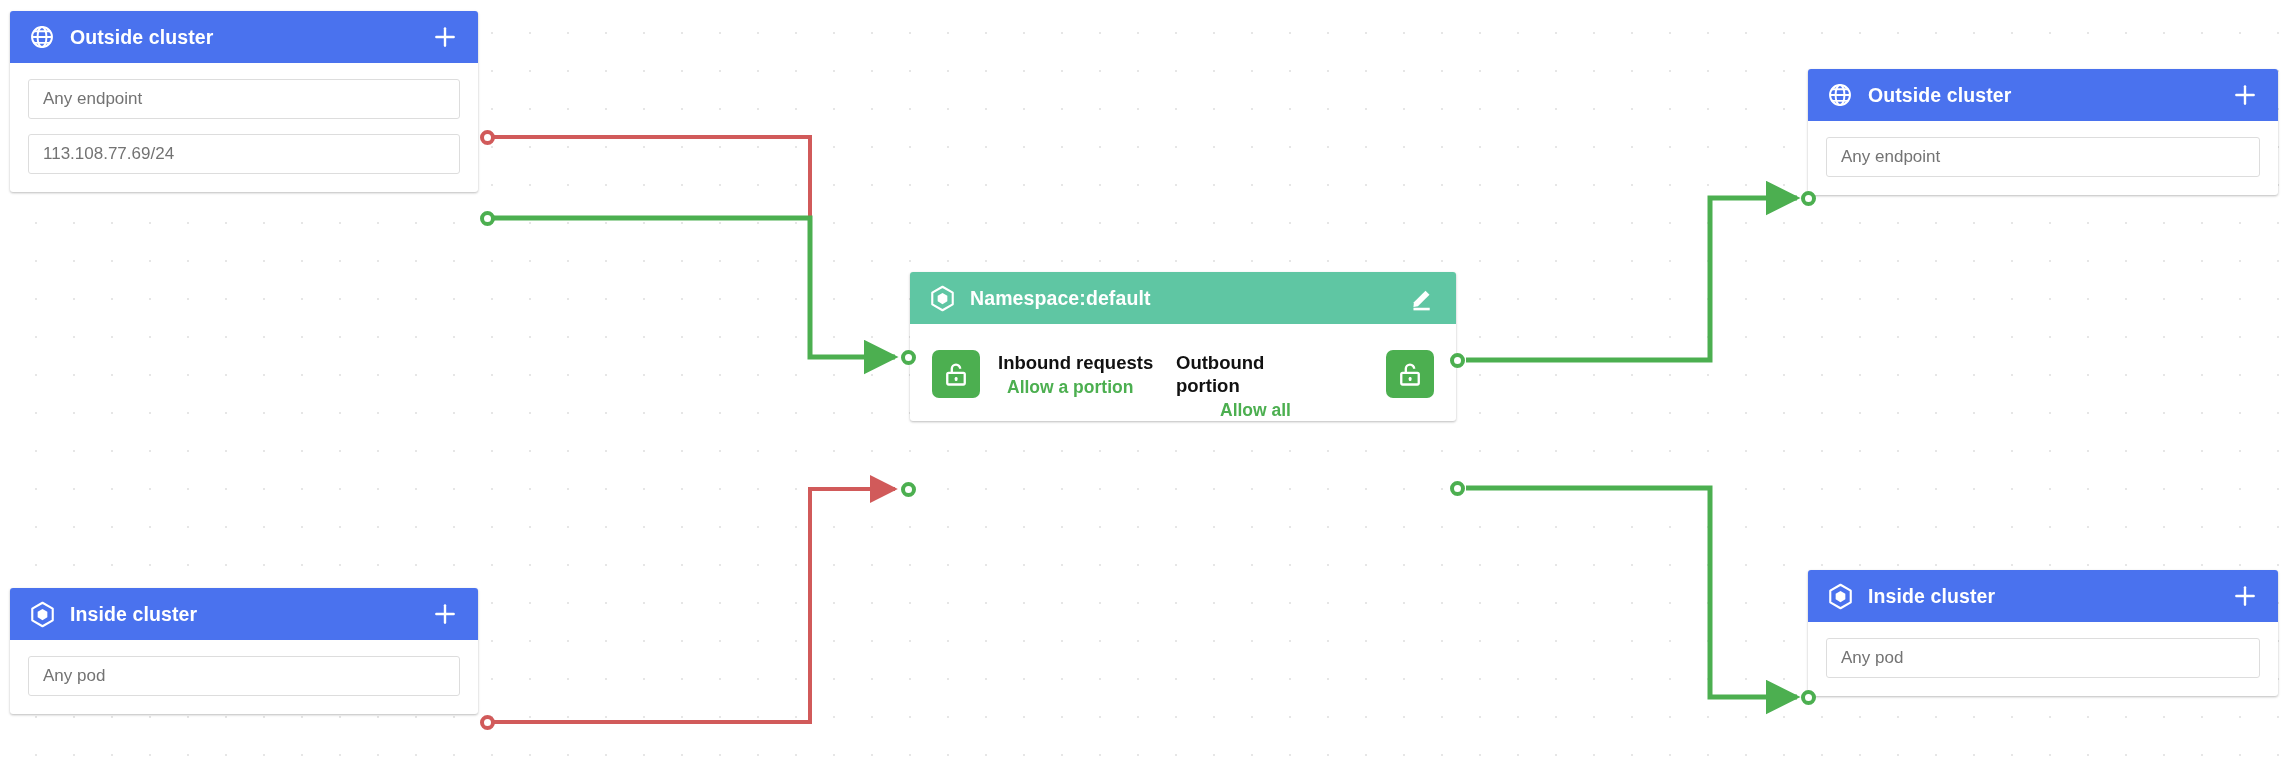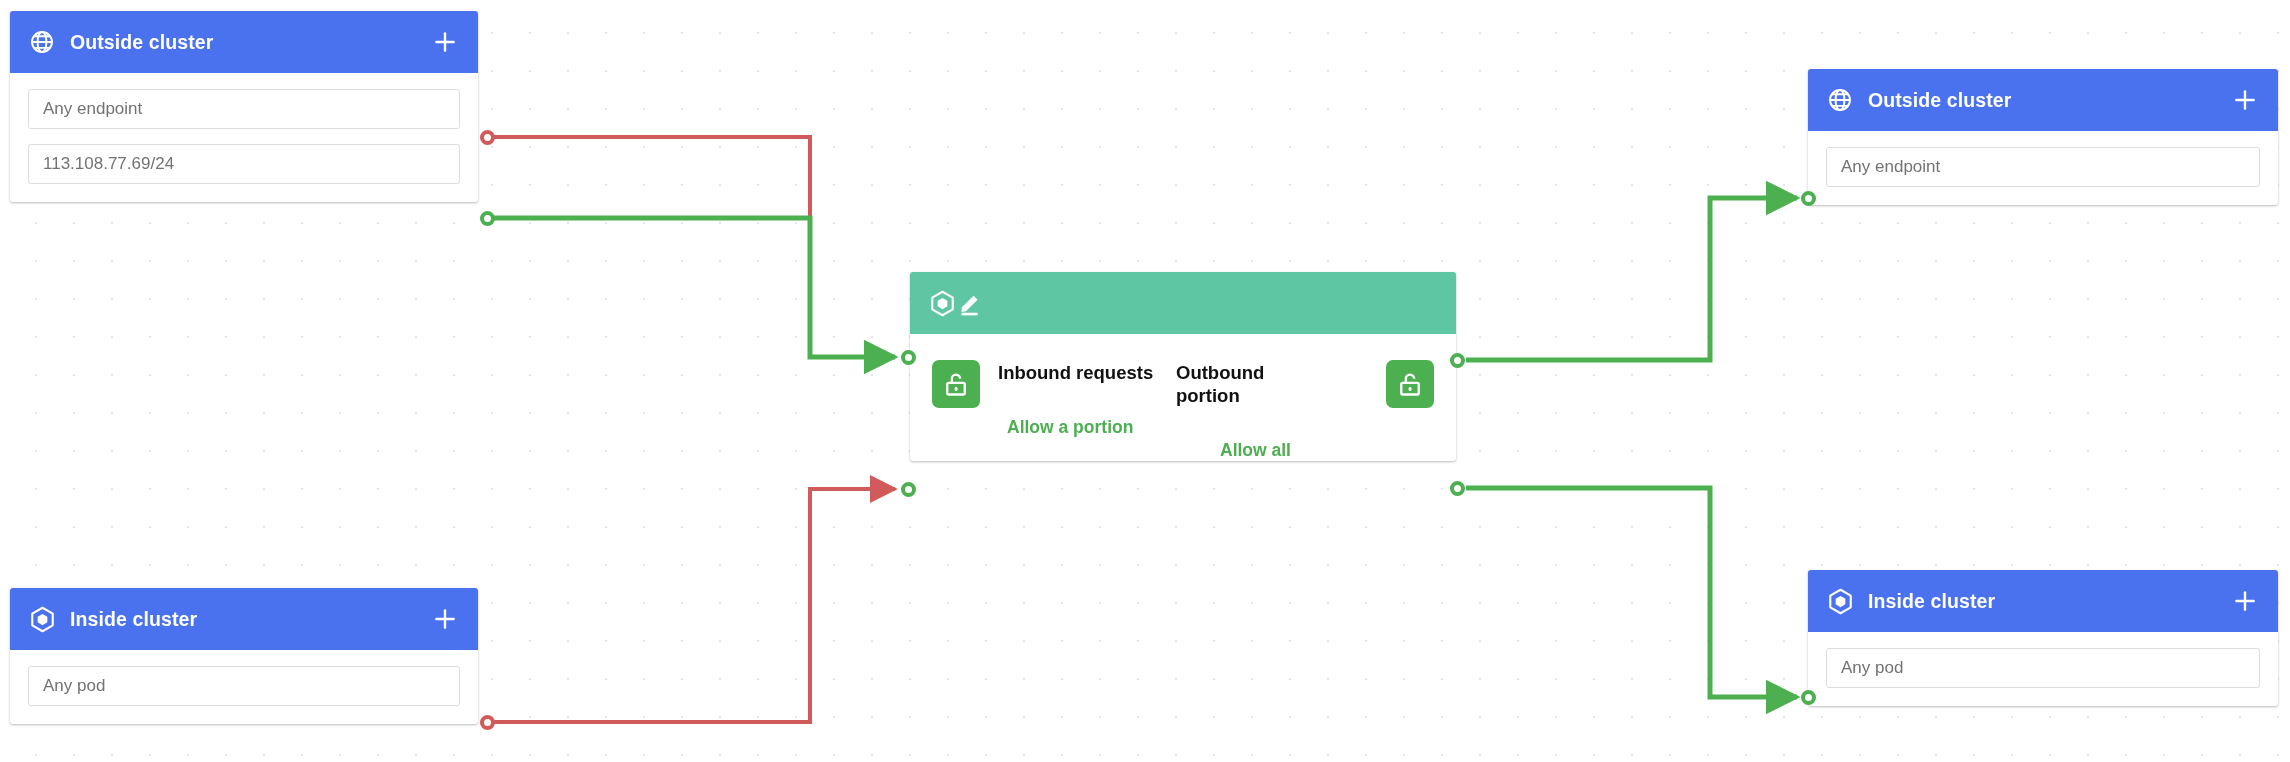--- a/index.html
+++ b/index.html
@@ -41,21 +41,21 @@
     position: absolute;
     background: #ffffff;
     border-radius: 3px;
     box-shadow: 0 1px 3px rgba(0,0,0,0.16), 0 1px 2px rgba(0,0,0,0.12);
     overflow: hidden;
   }
   .node-header {
     display: flex;
     align-items: center;
     padding: 0 18px;
-    height: 62px;
+    height: 52px;
     color: #ffffff;
   }
   .node-header.blue   { background: #4a72ee; }
   .node-header.green  { background: #5fc6a3; }
 
   .node-header .hicon {
     width: 28px; height: 28px;
     flex: 0 0 28px;
     display: flex; align-items: center; justify-content: center;
   }
@@ -110,21 +110,20 @@
     width: 48px; height: 48px;
     flex: 0 0 48px;
     border-radius: 7px;
     background: #4caf50;
     display: flex; align-items: center; justify-content: center;
   }
   .rule-col {
     display: flex;
     flex-direction: column;
     padding-top: 1px;
-    gap: 30px;
   }
   .rule-col.inbound  { width: 160px; margin-left: 18px; }
   .rule-col.outbound { width: 150px; margin-left: 18px; }
   .rule-title {
     font-size: 18.5px;
     font-weight: bold;
     color: #111111;
     line-height: 23px;
   }
   .rule-sub {
@@ -246,20 +245,21 @@
 </div>
 
 <div class="node" id="node-namespace">
   <div class="node-header green">
     <span class="hicon">
       <svg width="27" height="27" viewBox="0 0 24 24">
         <path d="M12 1.6 L21.1 6.8 L21.1 17.2 L12 22.4 L2.9 17.2 L2.9 6.8 Z" fill="none" stroke="#ffffff" stroke-width="1.9" stroke-linejoin="round"></path>
         <path d="M12 7.0 L16.3 9.5 L16.3 14.5 L12 17.0 L7.7 14.5 L7.7 9.5 Z" fill="#ffffff"></path>
       </svg>
     </span>
+    <span class="htitle">Namespace:default</span>
     <span class="haction">
       <svg width="26" height="26" viewBox="0 0 24 24" fill="#ffffff">
         <path d="M3.6 15.9 L14.3 5.2 L18.0 8.9 L7.3 19.6 L3.2 20.3 Z"></path>
         <rect x="3.2" y="21.0" width="15.0" height="2.4"></rect>
       </svg>
     </span>
   </div>
 
   <div class="ns-body">
     <div class="ns-rules">

